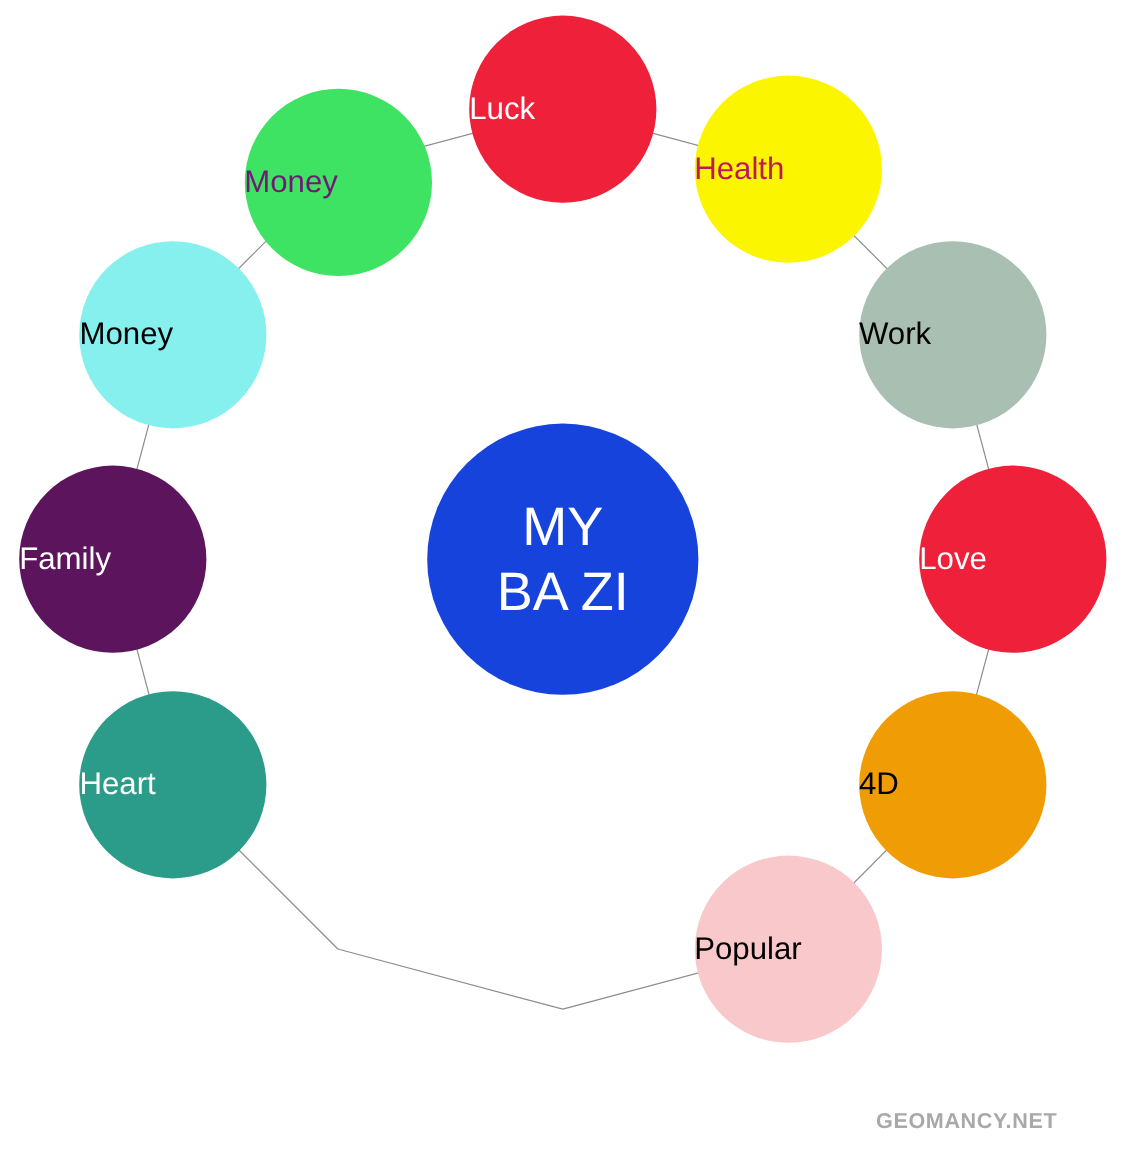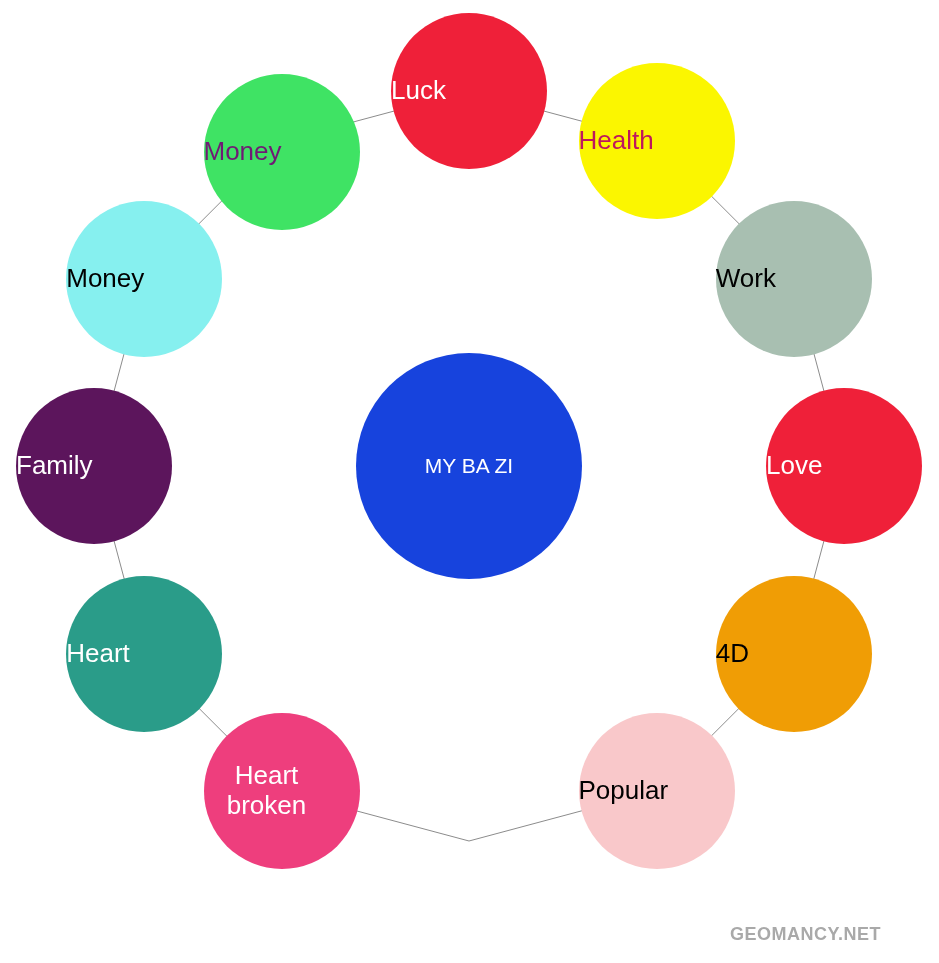--- a/index.html
+++ b/index.html
@@ -54,21 +54,21 @@
     border-radius: 50%;
     display: flex;
     align-items: center;
     justify-content: center;
     text-align: center;
     z-index: 3;
   }
   .center-node .center-label {
     display: inline-block;
     max-width: 130px;
-    font-size: 21px;
+    font-size: 45px;
     line-height: 1.2;
   }
   .watermark {
     position: absolute;
     right: 58px;
     top: 924px;
     font-size: 18px;
     font-weight: bold;
     letter-spacing: 0.5px;
     z-index: 4;
@@ -106,23 +106,20 @@
       </div>
       <div class="node" style="left: 766px; top: 388px; background: rgb(239, 32, 57); color: rgb(255, 255, 255);">
         <span>Love</span>
       </div>
       <div class="node" style="left: 715.76px; top: 575.5px; background: rgb(240, 157, 5); color: #000000;">
         <span>4D</span>
       </div>
       <div class="node" style="left: 578.5px; top: 712.76px; background: rgb(249, 200, 202); color: rgb(0, 0, 0);">
         <span>Popular</span>
       </div>
-      <div class="node" style="left: 203.5px; top: 712.76px; background: rgb(238, 62, 125); color: rgb(255, 255, 255);">
-        <span>Heart broken</span>
-      </div>
       <div class="node" style="left: 66.2405px; top: 575.5px; background: rgb(42, 156, 137); color: rgb(255, 255, 255);">
         <span>Heart</span>
       </div>
       <div class="node" style="left: 16px; top: 388px; background: rgb(92, 21, 92); color: rgb(255, 255, 255);">
         <span>Family</span>
       </div>
       <div class="node" style="left: 66.2405px; top: 200.5px; background: rgb(134, 240, 239); color: rgb(0, 0, 0);">
         <span>Money</span>
       </div>
       <div class="node" style="left: 203.5px; top: 74px; background: rgb(63, 227, 100); color: #701a75;">

